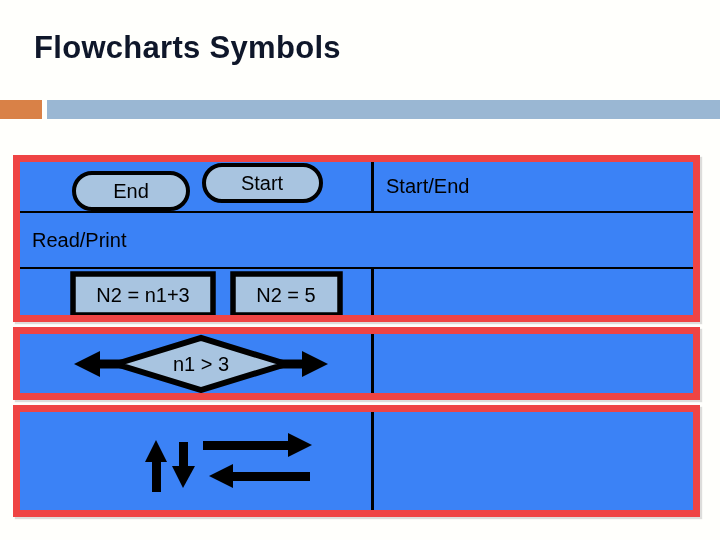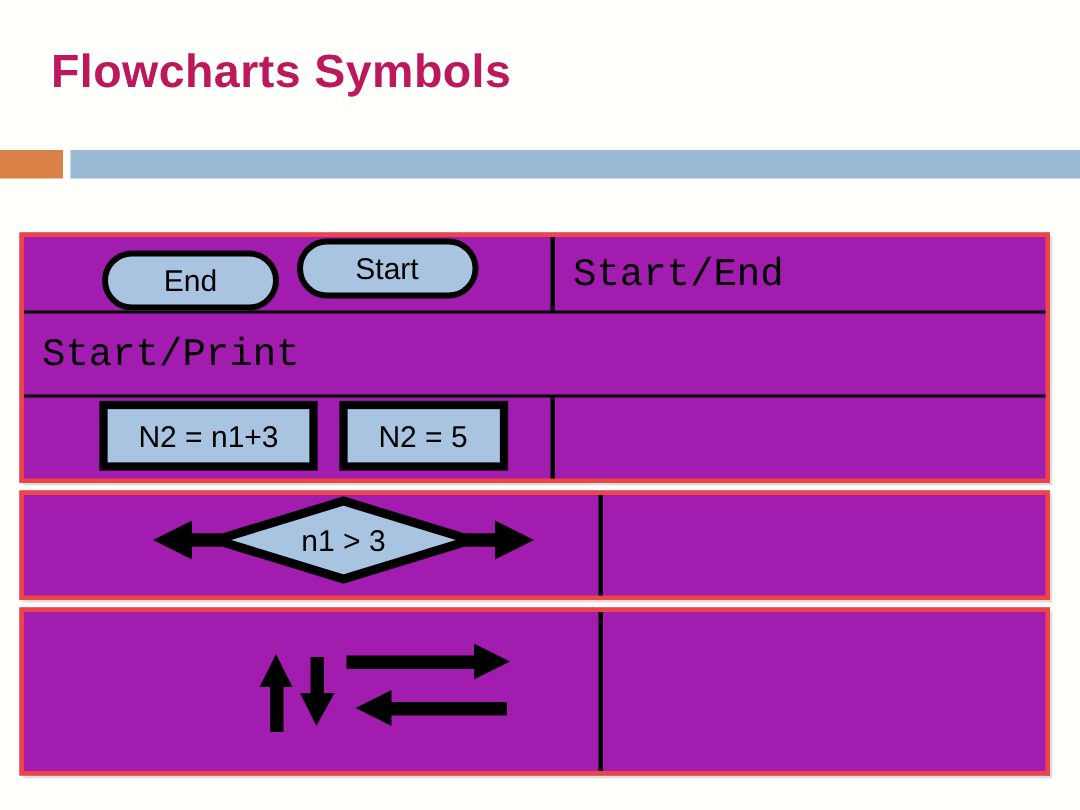--- a/index.html
+++ b/index.html
@@ -3,53 +3,53 @@
 <meta charset="utf-8">
 <style>
   html,body { margin:0; padding:0; }
   .slide {
     position:relative; width:720px; height:540px;
     background:#fffffc; overflow:hidden;
     font-family:"Liberation Sans", sans-serif;
   }
   .slide-title {
     position:absolute; left:34px; top:30px;
-    font-size:31px; font-weight:bold; color:#be185d;
+    font-size:31px; font-weight:bold; color:#0f172a;
     letter-spacing:0.3px; white-space:nowrap;
   }
   .accent-square {
     position:absolute; left:0; top:100px; width:42px; height:19px;
     background:#d98147;
   }
   .accent-bar {
     position:absolute; left:47px; top:100px; width:673px; height:19px;
     background:#9ab7d3;
   }
   .tbl-section {
     position:absolute; left:13px; width:687px;
-    border:3px solid #ef4444; box-sizing:border-box;
-    background:#a21caf; display:flex; flex-direction:column;
+    border:7px solid #ef4444; box-sizing:border-box;
+    background:#3b82f6; display:flex; flex-direction:column;
     box-shadow:2px 2px 1px rgba(120,120,120,0.25);
   }
   #sec1 { top:155px; height:167px; }
   #sec2 { top:327px; height:73px; }
   #sec3 { top:405px; height:112px; }
   .trow { display:flex; border-bottom:2px solid #000; }
   .trow:last-child { border-bottom:none; }
   .r1 { height:49px; } .r2 { height:54px; } .r3 { flex:1;gap:28px; }
-  .rfill { flex:1;padding-left:32px; }
+  .rfill { flex:1; }
   .cell-shapes {
     width:354px; flex:none; position:relative;
     border-right:3px solid #000; box-sizing:border-box; overflow:hidden;
   }
   .cell-shapes svg { position:absolute; left:0; top:0; }
   .cell-desc {
     flex:1; display:flex; align-items:center;
     padding-left:12px; box-sizing:border-box;
-    font-family:Liberation Mono, monospace; font-size:26px; color:#000;
+    font-family:Liberation Sans, sans-serif; font-size:20px; color:#000;
     white-space:nowrap;
   }
   svg text {
     font-family:"Liberation Sans", sans-serif;
     font-size:20px; fill:#000; text-anchor:middle;
   }
 </style>
 </head>
 <body>
 
@@ -67,21 +67,21 @@
           <rect x="54" y="11" width="114" height="36" rx="18" ry="18" stroke="#000" stroke-width="4" fill="#a8c4e0"></rect>
           <text x="111" y="36">End</text>
           <rect x="184" y="3" width="117" height="36" rx="18" ry="18" stroke="#000" stroke-width="4" fill="#a8c4e0"></rect>
           <text x="242" y="28">Start</text>
         </svg>
       </div>
       <div class="cell-desc">Start/End</div>
     </div>
 
     <div class="trow r2">
-      <div class="cell-desc">Start/Print</div>
+      <div class="cell-desc">Read/Print</div>
     </div>
 
     <div class="trow r3">
       <div class="cell-shapes">
         <svg width="351" height="54" viewBox="0 0 351 54">
           <rect x="53" y="5" width="140" height="41" stroke="#000" stroke-width="5.5" fill="#a8c4e0"></rect>
           <text x="123" y="33">N2 = n1+3</text>
           <rect x="213" y="5" width="107" height="41" stroke="#000" stroke-width="5.5" fill="#a8c4e0"></rect>
           <text x="266" y="33">N2 = 5</text>
         </svg>

